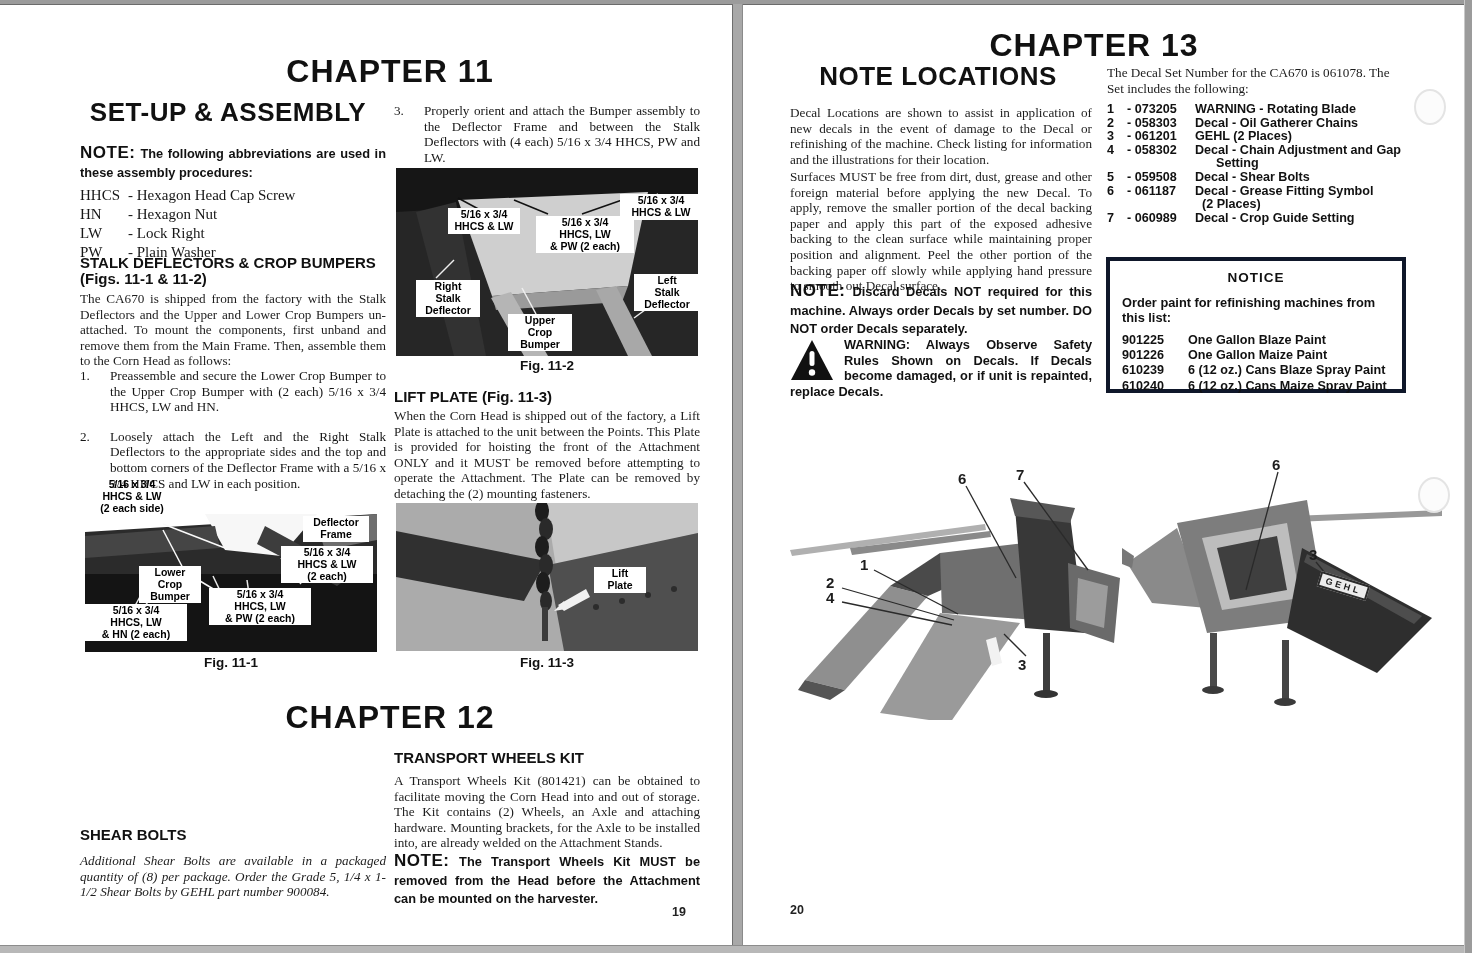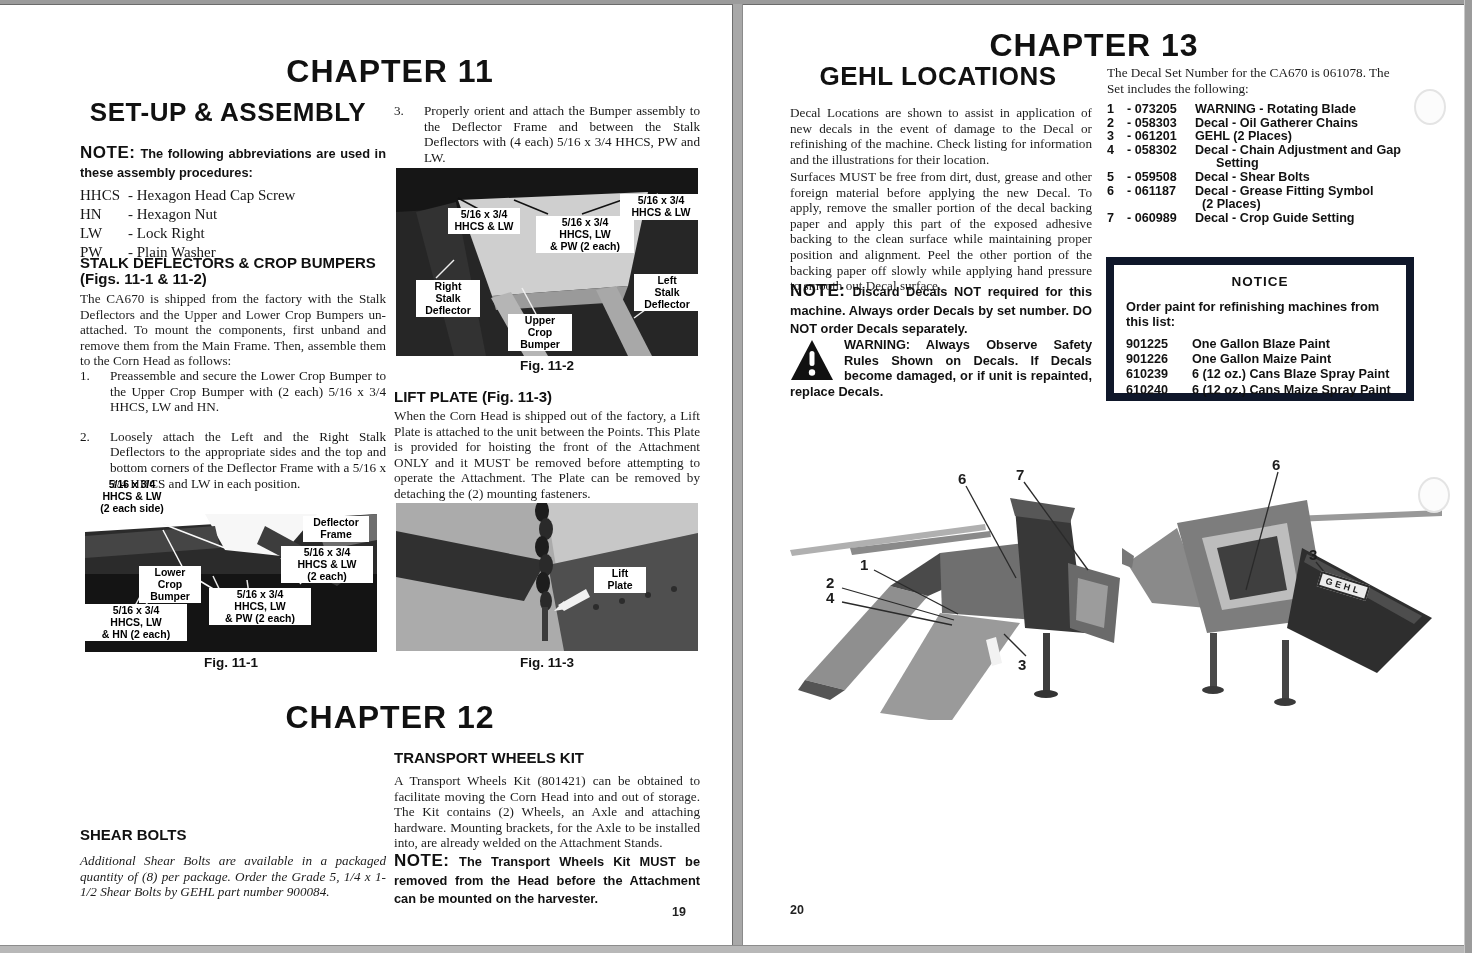--- a/index.html
+++ b/index.html
@@ -27,21 +27,21 @@
   .fig-label{position:absolute;font-family:"Liberation Sans", sans-serif;font-weight:bold;
     font-size:10.5px;line-height:11.8px;text-align:center;white-space:pre-line;
     background:#ffffff;color:#000;padding:1px 3px;}
   .fig-label.nobg{background:transparent;}
   .fig-caption{position:absolute;font-family:"Liberation Sans", sans-serif;font-weight:bold;font-size:13.5px;text-align:center;color:#111;}
   .callout{position:absolute;font-family:"Liberation Sans", sans-serif;font-weight:bold;font-size:15px;color:#1d1d1d;}
   .decal-row{display:flex;font-family:"Liberation Sans", sans-serif;font-weight:bold;font-size:12.6px;line-height:13.6px;color:#111;}
   .decal-num{width:20px;flex:none;}
   .decal-part{width:68px;flex:none;}
   .decal-desc{flex:1;white-space:pre-line;}
-  .notice-box{position:absolute;border:8px solid #0f172a;background:#fff;}
+  .notice-box{position:absolute;border:4px solid #0f172a;background:#fff;}
   .notice-title{font-family:"Liberation Sans", sans-serif;font-weight:bold;font-size:13.5px;letter-spacing:1px;text-align:center;margin-top:9px;color:#111;}
   .notice-intro{font-family:"Liberation Sans", sans-serif;font-weight:bold;font-size:12.8px;line-height:15px;margin:10px 14px 8px 12px;color:#111;}
   .notice-row{display:flex;font-family:"Liberation Sans", sans-serif;font-weight:bold;font-size:12.6px;line-height:15.2px;margin:0 14px 0 12px;color:#111;}
   .notice-part{width:66px;flex:none;}
   .warn-wrap{text-align:justify;}
   .warn-tri{float:left;margin:2px 10px 2px 0;}
   .pageno{font-family:"Liberation Sans", sans-serif;font-weight:bold;font-size:12.5px;color:#222;}
   .hole{position:absolute;width:28px;height:32px;border-radius:50%;background:#fcfcfc;border:2px solid #e4e4e4;}
   .gehl-decal{position:absolute;background:#ececec;border:2px solid #2b2b2b;color:#1c1c1c;
     font-family:"Liberation Sans", sans-serif;font-weight:bold;font-size:9px;letter-spacing:3px;
@@ -225,21 +225,21 @@
     <span class="note-text">The Transport Wheels Kit MUST be removed from the Head before the Attachment can be mounted on the harvester.</span>
   </p>
 
   <div class="abs pageno" style="left:672px;top:900px;">19</div>
 </div>
 
 <div class="abs" style="left:742px;top:5px;width:722px;height:940px;">
 
   <div class="abs chapter-title" style="left:46px;top:22px;width:612px;">CHAPTER 13</div>
 
-  <div class="abs big-section" style="left:36px;top:56px;width:320px;">GEHL LOCATIONS</div>
+  <div class="abs big-section" style="left:36px;top:56px;width:320px;">NOTE LOCATIONS</div>
 
   <p class="abs serif-p" style="left:48px;top:100px;width:302px;margin:0;">Decal Locations are shown to assist in application of new decals in the event of damage to the Decal or refinishing of the machine. Check listing for information and the illustrations for their location.</p>
 
   <p class="abs serif-p" style="left:48px;top:164px;width:302px;margin:0;"><span>Surfaces </span><b>MUST</b><span> be free from dirt, dust, grease and other foreign material before applying the new Decal. To apply, remove the smaller portion of the decal backing paper and apply this part of the exposed adhesive backing to the clean surface while maintaining proper position and alignment. Peel the other portion of the backing paper off slowly while applying hand pressure to smooth out Decal surface.</span></p>
 
   <p class="abs note-p" style="left:48px;top:276px;width:302px;margin:0;">
     <span class="note-label">NOTE:</span>
     <span class="note-text">Discard Decals NOT required for this machine. Always order Decals by set number. DO NOT order Decals separately.</span>
   </p>
 

